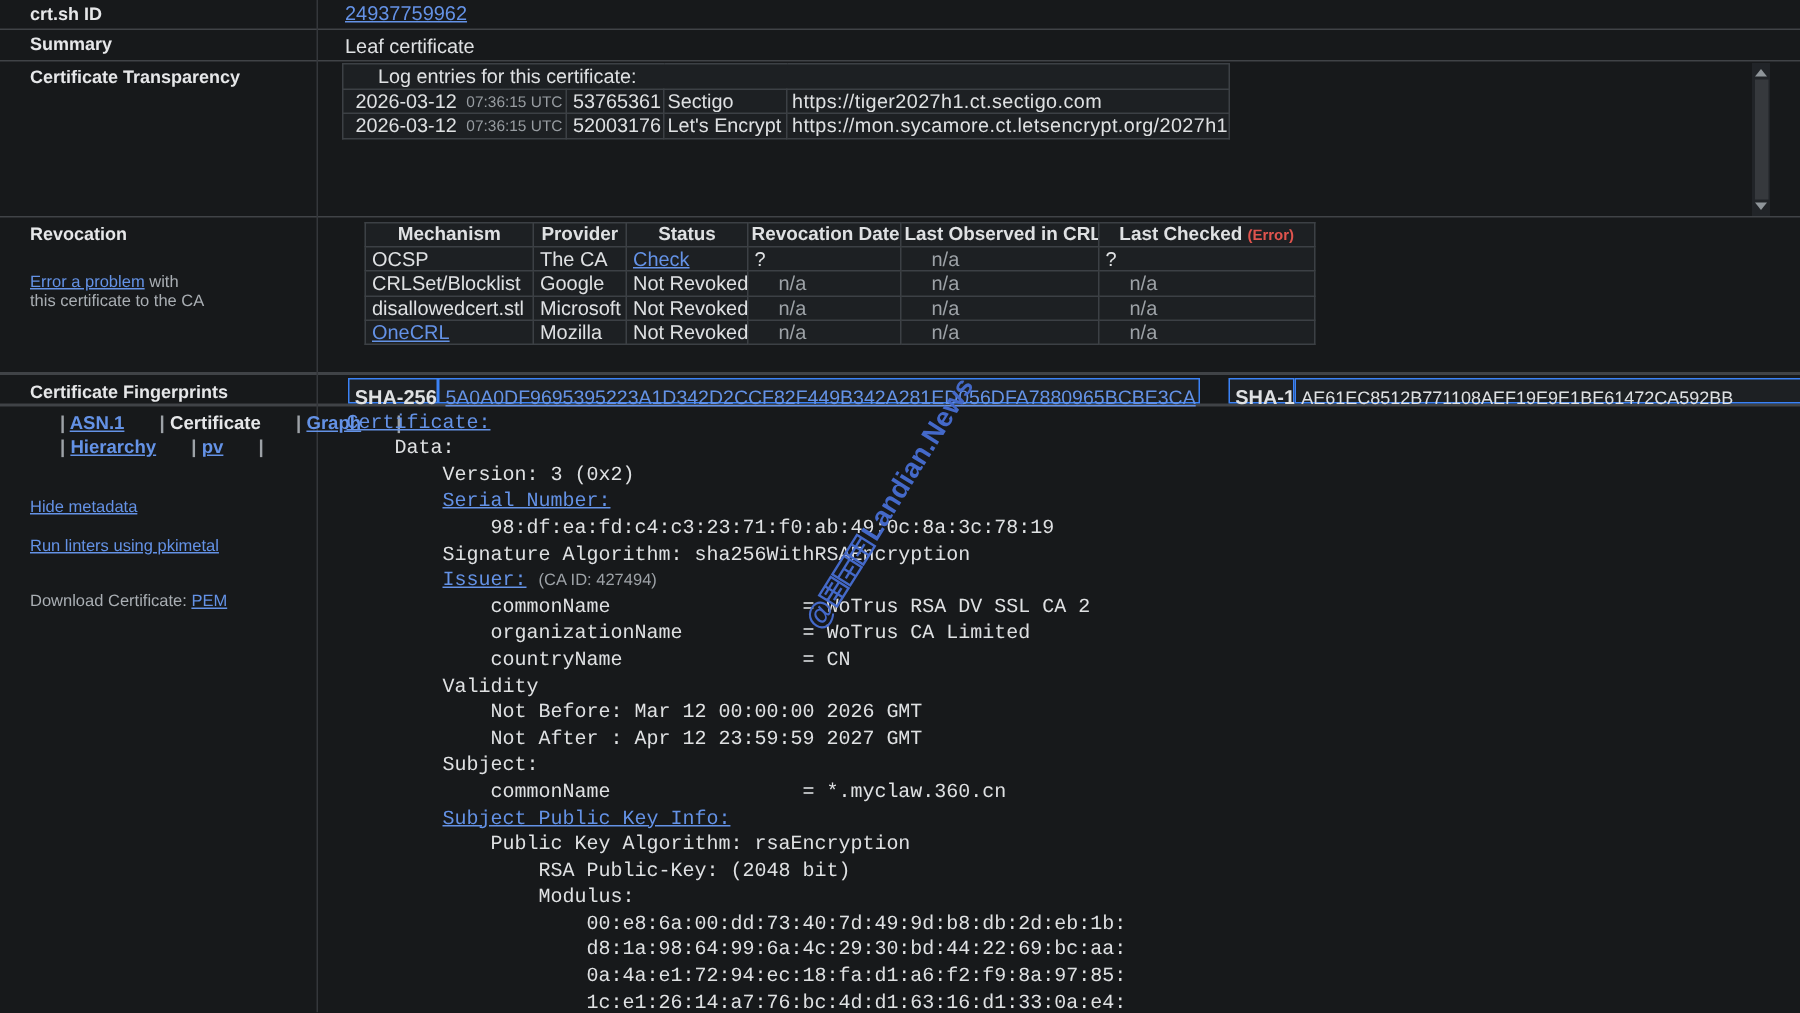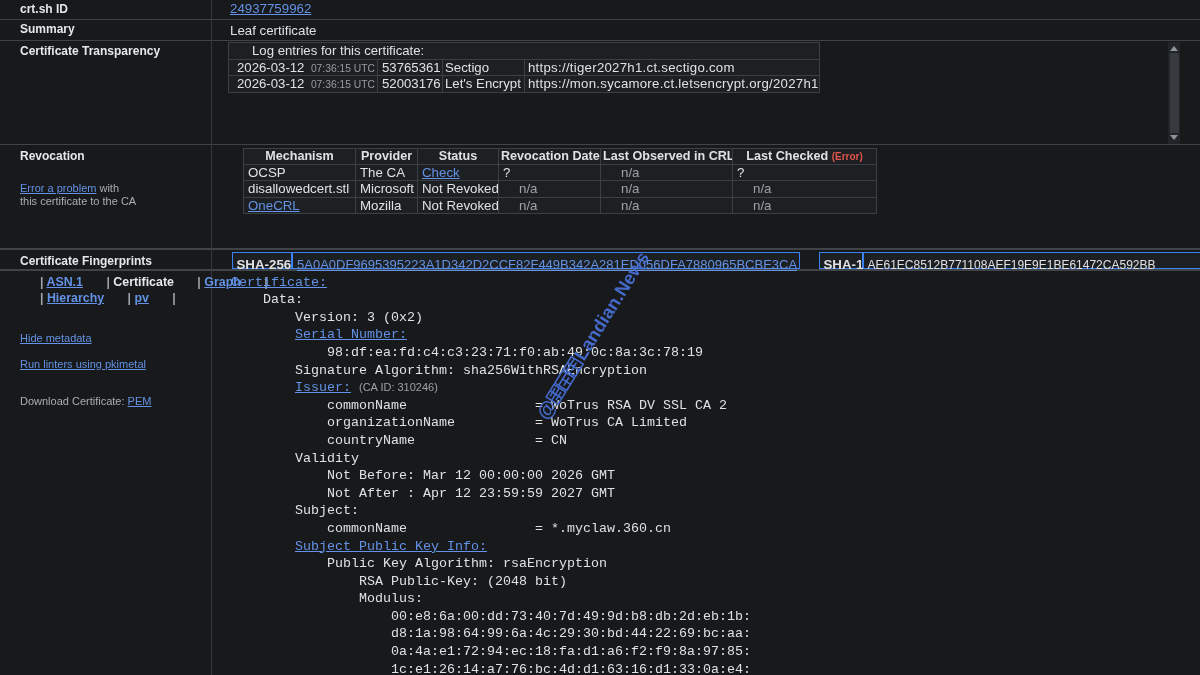--- a/index.html
+++ b/index.html
@@ -105,20 +105,28 @@
       </tr>
   <tr>
         <td>OCSP</td>
         <td>The CA</td>
         <td><a href="#">Check</a></td>
         <td>?</td>
         <td class="gray">n/a</td>
         <td>?</td>
       </tr>
   <tr>
+        <td>CRLSet/Blocklist</td>
+        <td>Google</td>
+        <td>Not Revoked</td>
+        <td class="gray">n/a</td>
+        <td class="gray">n/a</td>
+        <td class="gray">n/a</td>
+      </tr>
+  <tr>
         <td>disallowedcert.stl</td>
         <td>Microsoft</td>
         <td>Not Revoked</td>
         <td class="gray">n/a</td>
         <td class="gray">n/a</td>
         <td class="gray">n/a</td>
       </tr>
   <tr>
         <td><a href="#">OneCRL</a></td>
         <td>Mozilla</td>
@@ -134,21 +142,21 @@
 <div class="fpbox" style="left:292px; width:508px; font-size:13px;"><a href="#">5A0A0DF9695395223A1D342D2CCF82F449B342A281ED056DFA7880965BCBE3CA</a></div>
 <div class="fpbox" style="left:818.5px; width:44px; font-weight:bold; text-align:center; font-size:13.3px;">SHA-1</div>
 <div class="fpbox" style="left:862.5px; width:345px; font-size:12px; line-height:16px;">AE61EC8512B771108AEF19E9E1BE61472CA592BB</div>
 
 <pre><a href="#">Certificate:</a>
     Data:
         Version: 3 (0x2)
         <a href="#">Serial Number:</a>
             98:df:ea:fd:c4:c3:23:71:f0:ab:49:0c:8a:3c:78:19
         Signature Algorithm: sha256WithRSAEncryption
-        <a href="#">Issuer:</a> <span class="caid">(CA ID: 310246)</span>
+        <a href="#">Issuer:</a> <span class="caid">(CA ID: 427494)</span>
             commonName                = WoTrus RSA DV SSL CA 2
             organizationName          = WoTrus CA Limited
             countryName               = CN
         Validity
             Not Before: Mar 12 00:00:00 2026 GMT
             Not After : Apr 12 23:59:59 2027 GMT
         Subject:
             commonName                = *.myclaw.360.cn
         <a href="#">Subject Public Key Info:</a>
             Public Key Algorithm: rsaEncryption

